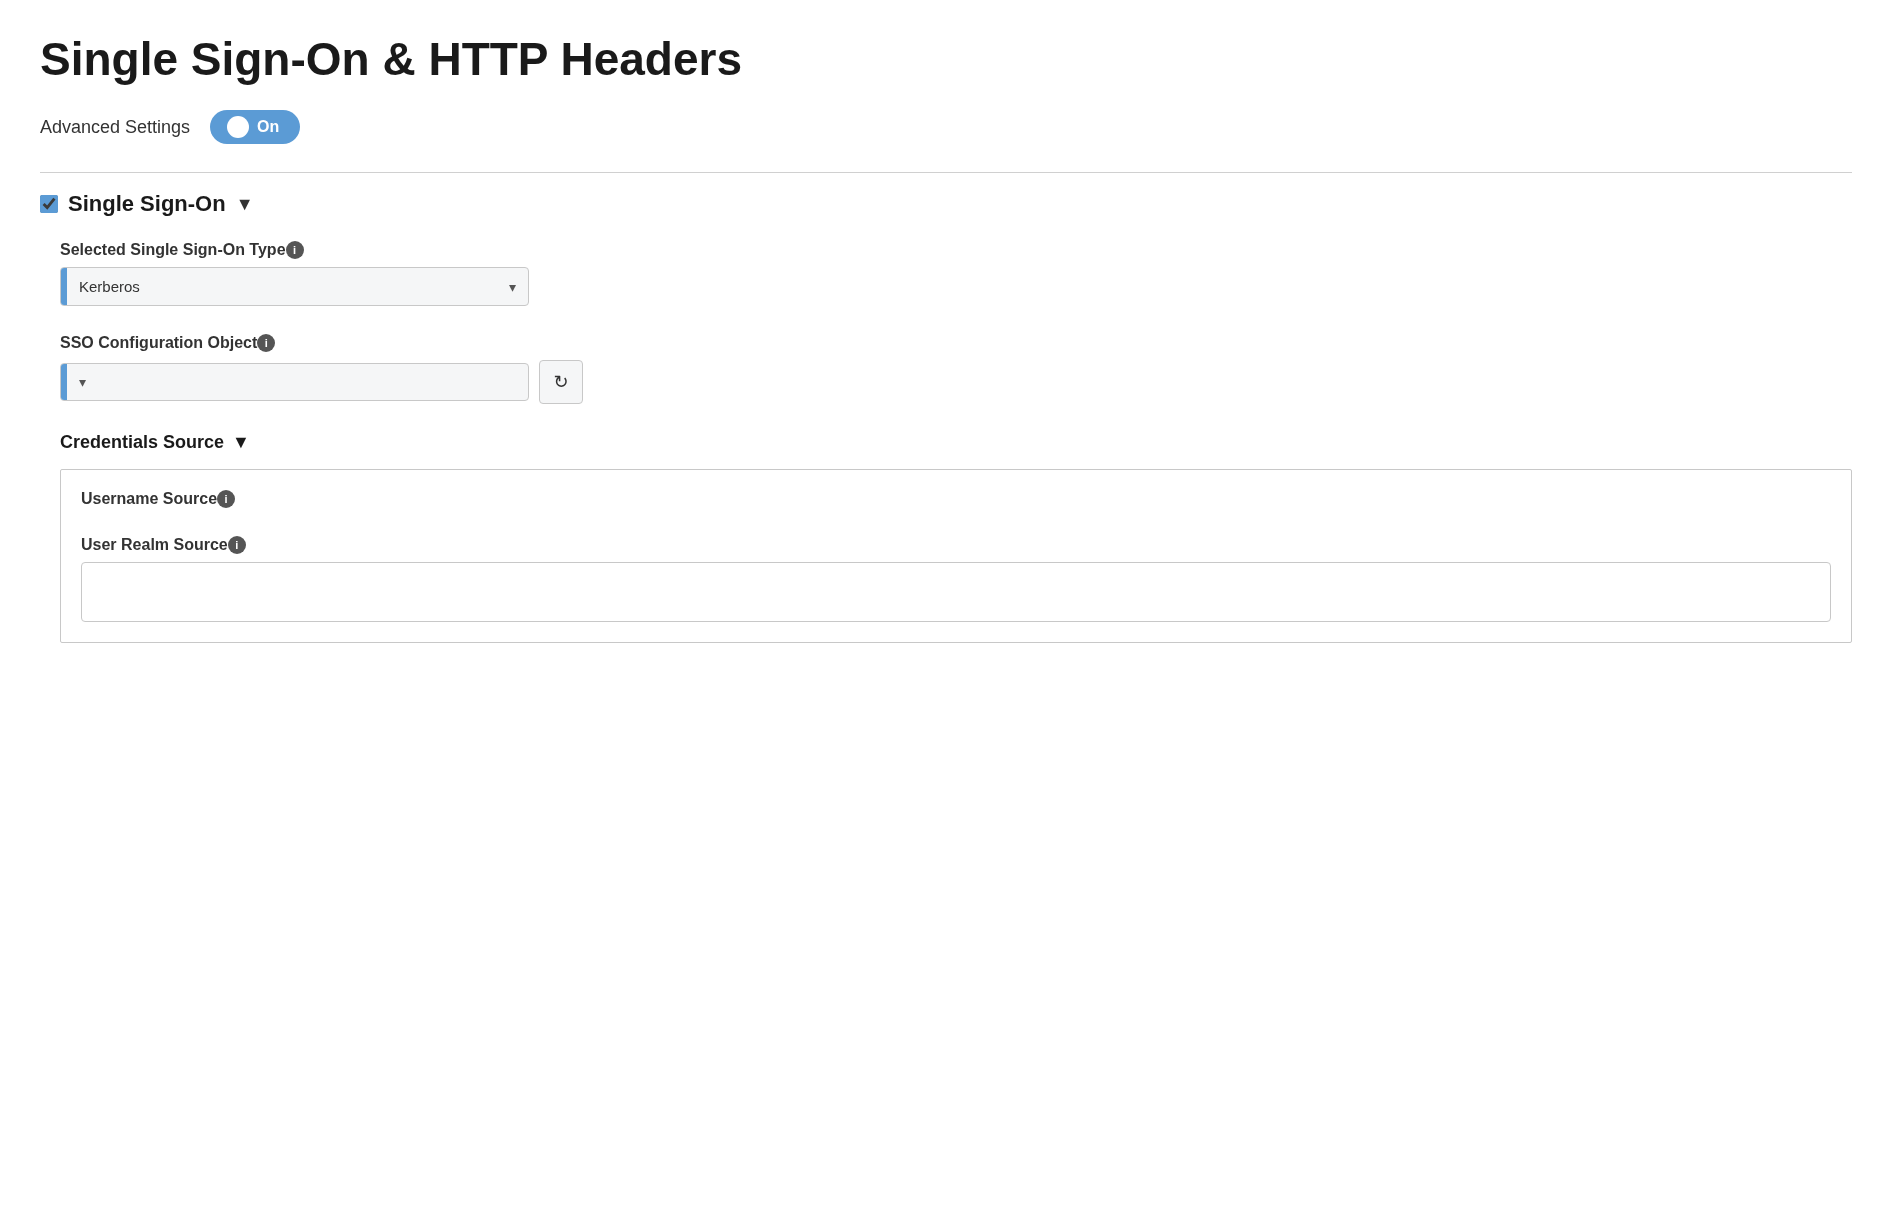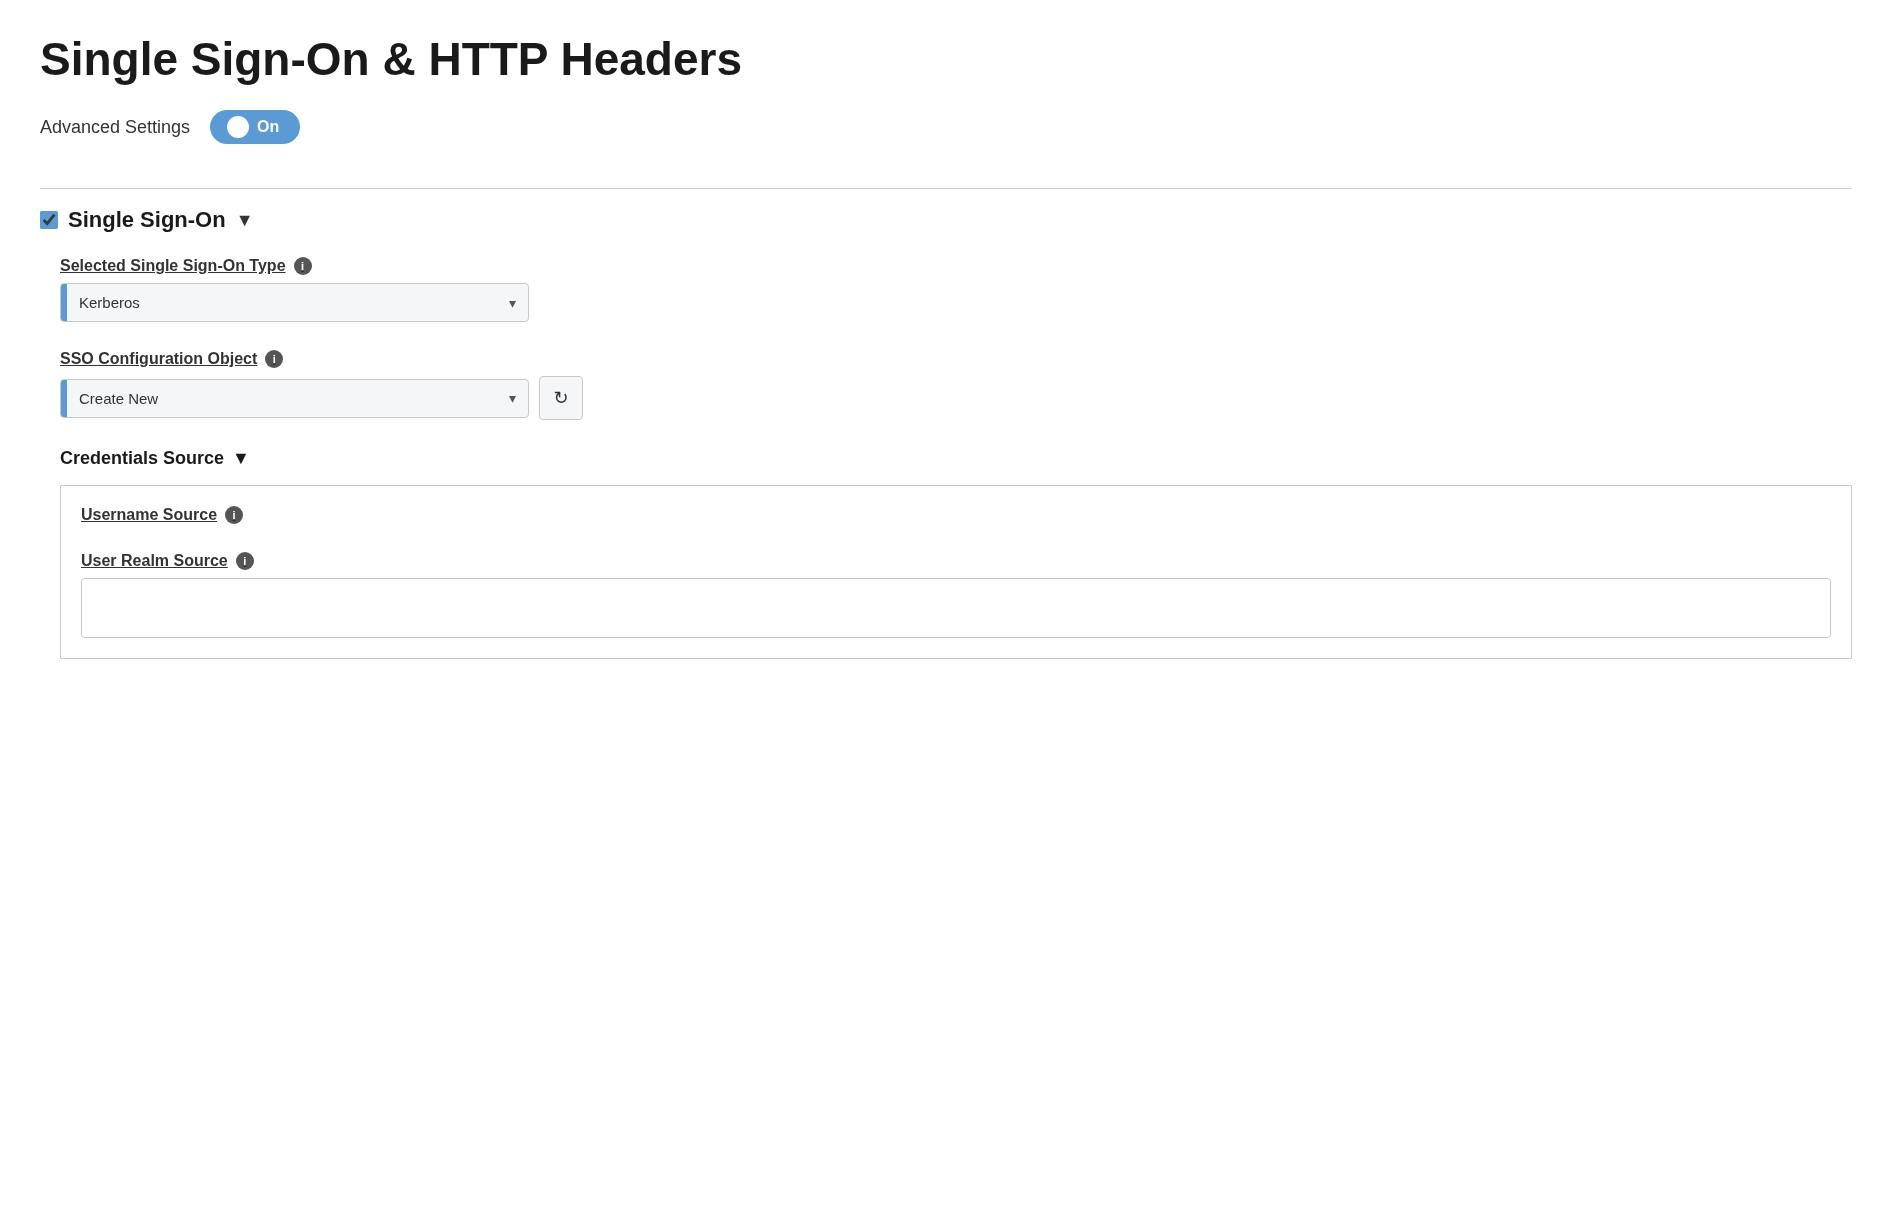--- a/index.html
+++ b/index.html
@@ -20,21 +20,21 @@
       font-size: 46px;
       font-weight: 700;
       color: #1a1a1a;
       margin-bottom: 24px;
     }
 
     .advanced-settings-row {
       display: flex;
       align-items: center;
       gap: 20px;
-      margin-bottom: 44px;
+      margin-bottom: 28px;
     }
 
     .advanced-settings-label {
       font-size: 18px;
       font-weight: 500;
       color: #333;
     }
 
     .toggle-switch {
       display: flex;
@@ -99,26 +99,24 @@
       padding: 0 0 0 20px;
     }
 
     .form-group {
       margin-bottom: 28px;
     }
 
     .form-label {
       display: flex;
       align-items: center;
-      gap: 8px;
       font-size: 16px;
       font-weight: 700;
       color: #333;
       margin-bottom: 8px;
-      text-decoration: underline;
     }
 
     .info-icon {
       display: inline-flex;
       align-items: center;
       justify-content: center;
       width: 18px;
       height: 18px;
       border-radius: 50%;
       background: #555;
@@ -263,23 +261,20 @@
   </div>
 
   <div class="form-group">
     <div class="form-label">
       <span>SSO Configuration Object</span>
       <span class="info-icon">i</span>
     </div>
     <div class="select-wrapper">
       <div class="select-with-accent">
         <div class="select-accent-bar"></div>
-        <select class="select-field">
-          <option>Create New</option>
-        </select>
         <span class="select-chevron">▾</span>
       </div>
       <button class="refresh-button" title="Refresh">↻</button>
     </div>
   </div>
 
   <div class="credentials-section">
     <div class="credentials-header">
       <span>Credentials Source</span>
       <span>▼</span>

